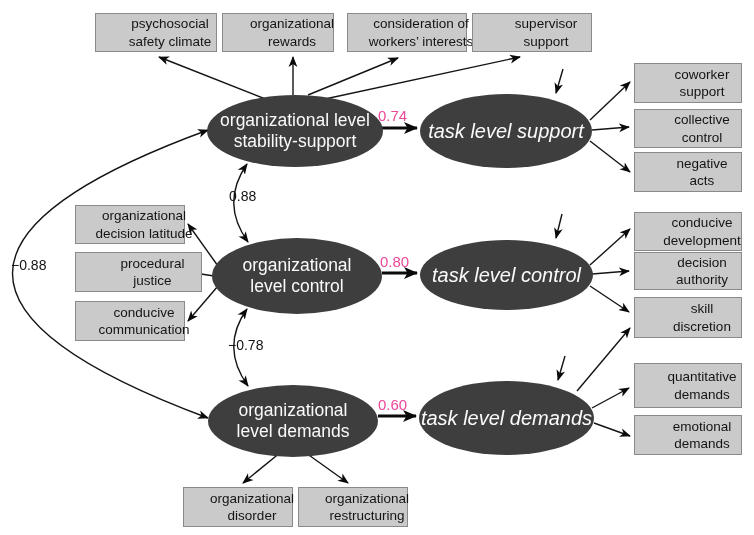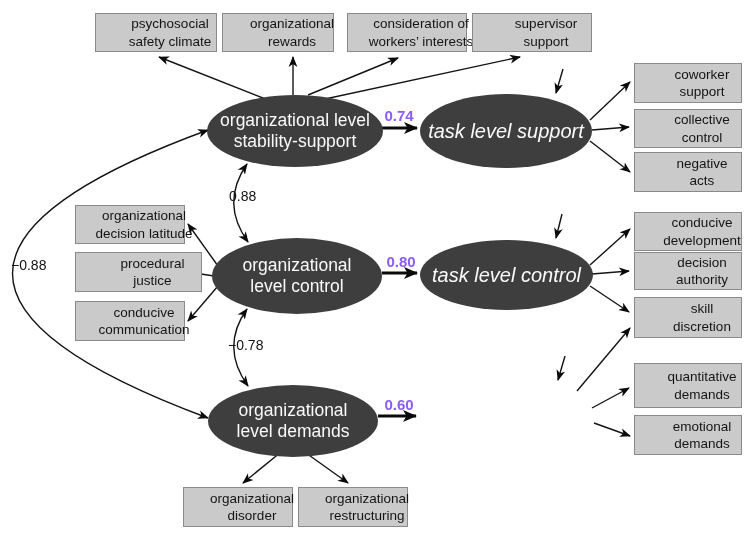--- a/index.html
+++ b/index.html
@@ -13,21 +13,21 @@
     align-items:center;justify-content:center;text-align:center;box-sizing:border-box;
   }
   .box{
     background:#cacaca;border:1.4px solid #8a8a8a;color:#141414;
     font-size:13.5px;line-height:1.28;padding-left:28px;
   }
   .ellipse{background:#3e3e3e;border-radius:50%;color:#fafafa;}
   .ell-2line{font-size:17.5px;line-height:1.18;}
   .ell-1line{font-size:20px;font-style:italic;}
   .l{display:block;white-space:nowrap;}
-  .coef{position:absolute;z-index:3;font-weight:bold;font-size:15px;color:#8b5cf6;text-align:center;}
+  .coef{position:absolute;z-index:3;font-weight:normal;font-size:15px;color:#ec4899;text-align:left;}
   .corr{position:absolute;z-index:3;font-size:14px;color:#111;}
   path.thin{stroke:#141414;stroke-width:1.4;fill:none;}
   path.thick{stroke:#0a0a0a;stroke-width:3;fill:none;}
   marker path{fill:#0a0a0a;stroke:none;}
 </style>
 </head>
 <body>
 
 <div class="stage">
 
@@ -163,20 +163,23 @@
     <span class="l">organizational</span>
     <span class="l">level control</span>
   </div>
   <div class="node ellipse ell-1line" style="left:420px;top:240px;width:173px;height:70px">
     <span class="l">task level control</span>
   </div>
   <div class="node ellipse ell-2line" style="left:208px;top:385px;width:170px;height:72px">
     <span class="l">organizational</span>
     <span class="l">level demands</span>
   </div>
+  <div class="node ellipse ell-1line" style="left:419px;top:381px;width:175px;height:74px">
+    <span class="l">task level demands</span>
+  </div>
 
   <div class="coef" style="left:378px;top:107px;width:42px">0.74</div>
   <div class="coef" style="left:380px;top:253px;width:42px">0.80</div>
   <div class="coef" style="left:378px;top:396px;width:42px">0.60</div>
 
   <div class="corr" style="left:229px;top:188px">0.88</div>
   <div class="corr" style="left:228px;top:337px">−0.78</div>
   <div class="corr" style="left:11px;top:257px">−0.88</div>
 
 </div>

